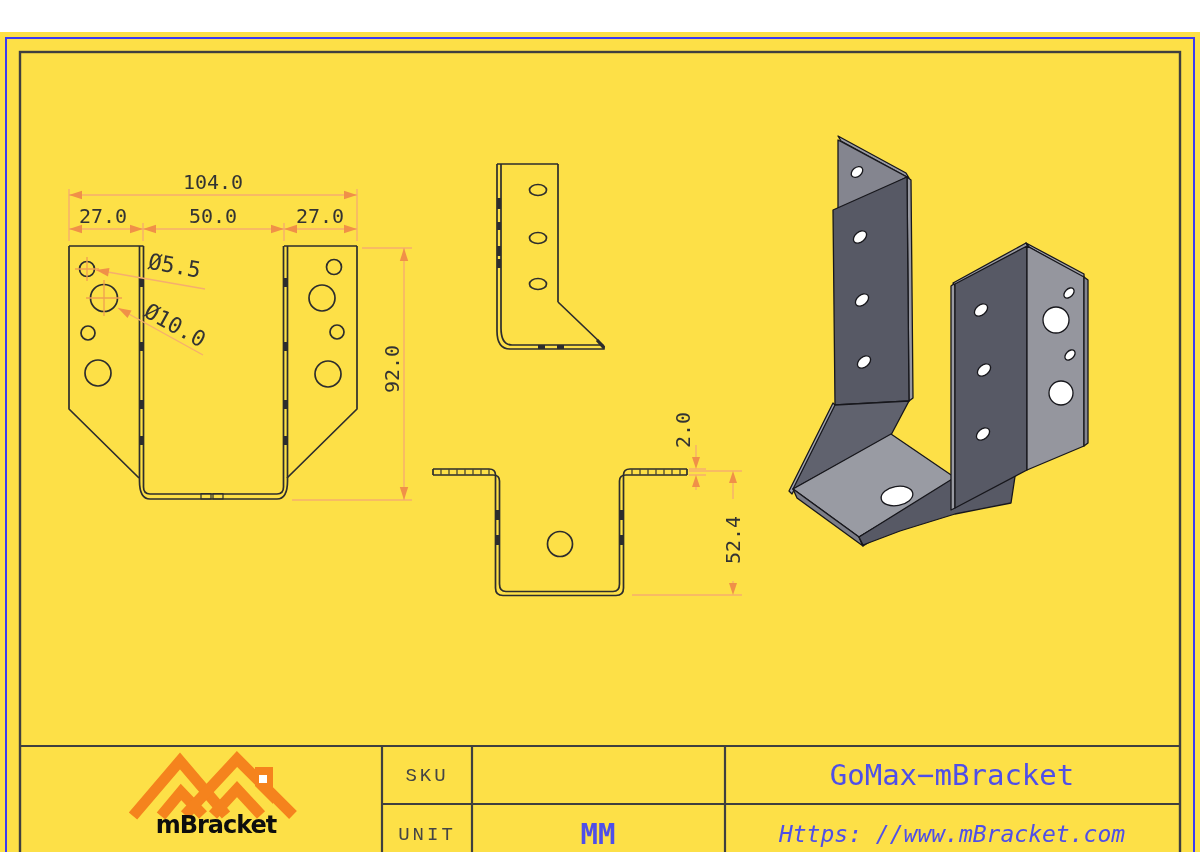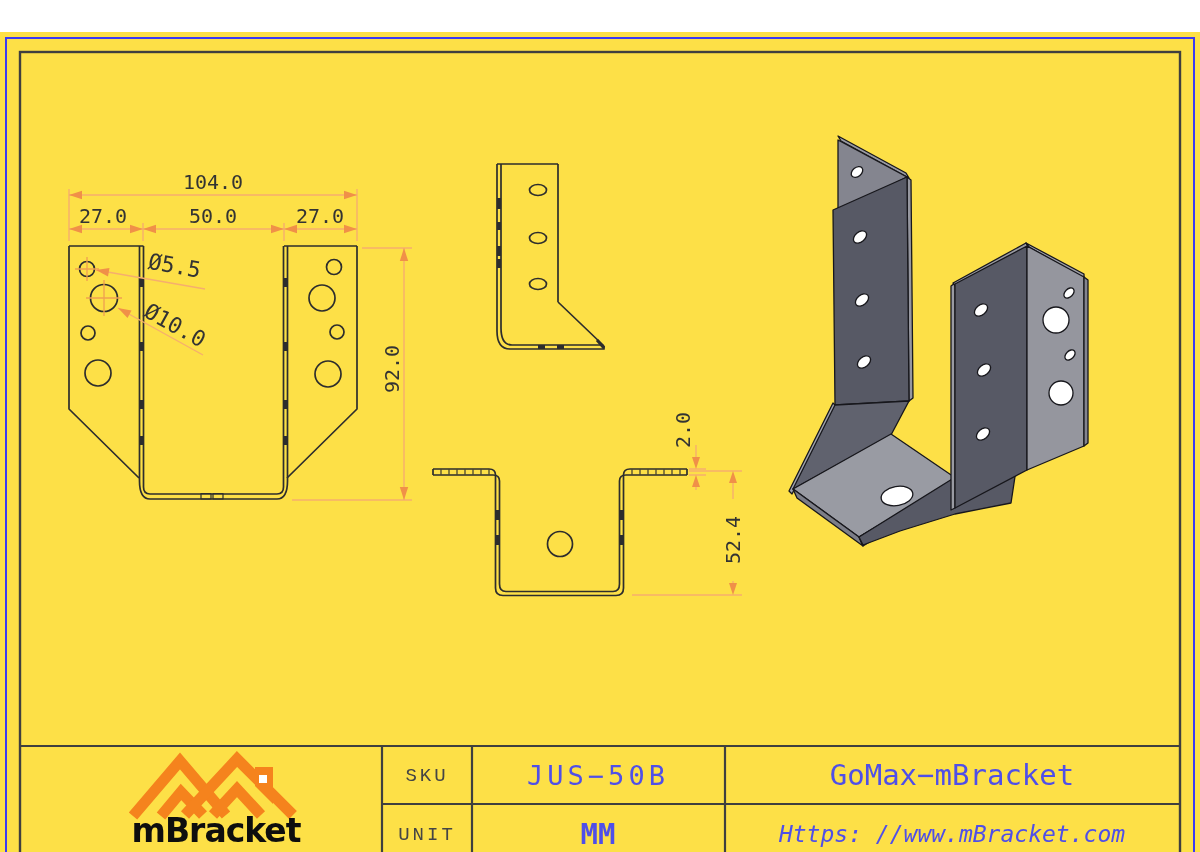--- a/index.html
+++ b/index.html
@@ -8,21 +8,21 @@
   svg{position:absolute;left:0;top:0;}
   .dim-text{font-family:"DejaVu Sans Mono", monospace;font-size:20px;fill:#333333;}
   .dim-text-lg{font-family:"DejaVu Sans Mono", monospace;font-size:22px;fill:#333333;}
   .tb-label{position:absolute;transform:translate(-50%,-50%);color:#454545;
             font-family:Liberation Mono, monospace;font-size:19px;letter-spacing:3px;}
   .tb-value{position:absolute;transform:translate(-50%,-50%);color:#4f4fe8;
             font-family:"DejaVu Sans Mono", monospace;font-size:29px;white-space:nowrap;}
   .tb-value.sku{font-size:27px;letter-spacing:4px;}
   .tb-value.url{font-size:23px;font-style:italic;}
   .logo-text{position:absolute;left:216px;top:779px;transform:translateX(-50%);
-             font-family:"DejaVu Sans", sans-serif;font-weight:800;font-size:33px;
+             font-family:"DejaVu Sans", sans-serif;font-weight:800;font-size:24px;
              letter-spacing:-1px;color:#0e0e0e;}
 </style>
 </head>
 <body>
 
 <div class="sheet">
 
 <svg width="1200" height="852" viewBox="0 0 1200 852">
 
   <rect x="6" y="6" width="1188" height="840" fill="none" stroke="#3b3bf2" stroke-width="2"></rect>
@@ -195,19 +195,18 @@
       <path d="M213,783 L237,757 L261,783"></path>
     </g>
     <polygon points="255,735 273,735 273,772 262,761 255,754" fill="#f5831d"></polygon>
     <rect x="259" y="743" width="8" height="8" fill="#ffffff"></rect>
   </g>
 </svg>
 
   <div class="logo-text">mBracket</div>
 
   <div class="tb-label" style="left:427px;top:744px;">SKU</div>
-  <div class="tb-value sku" style="left:598px;top:743px;">JUS−50B</div>
   <div class="tb-value" style="left:952px;top:743px;">GoMax−mBracket</div>
 
   <div class="tb-label" style="left:427px;top:803px;">UNIT</div>
   <div class="tb-value" style="left:598px;top:802px;font-weight:bold;">MM</div>
   <div class="tb-value url" style="left:952px;top:802px;">Https: //www.mBracket.com</div>
 </div>
 
 </body></html>

